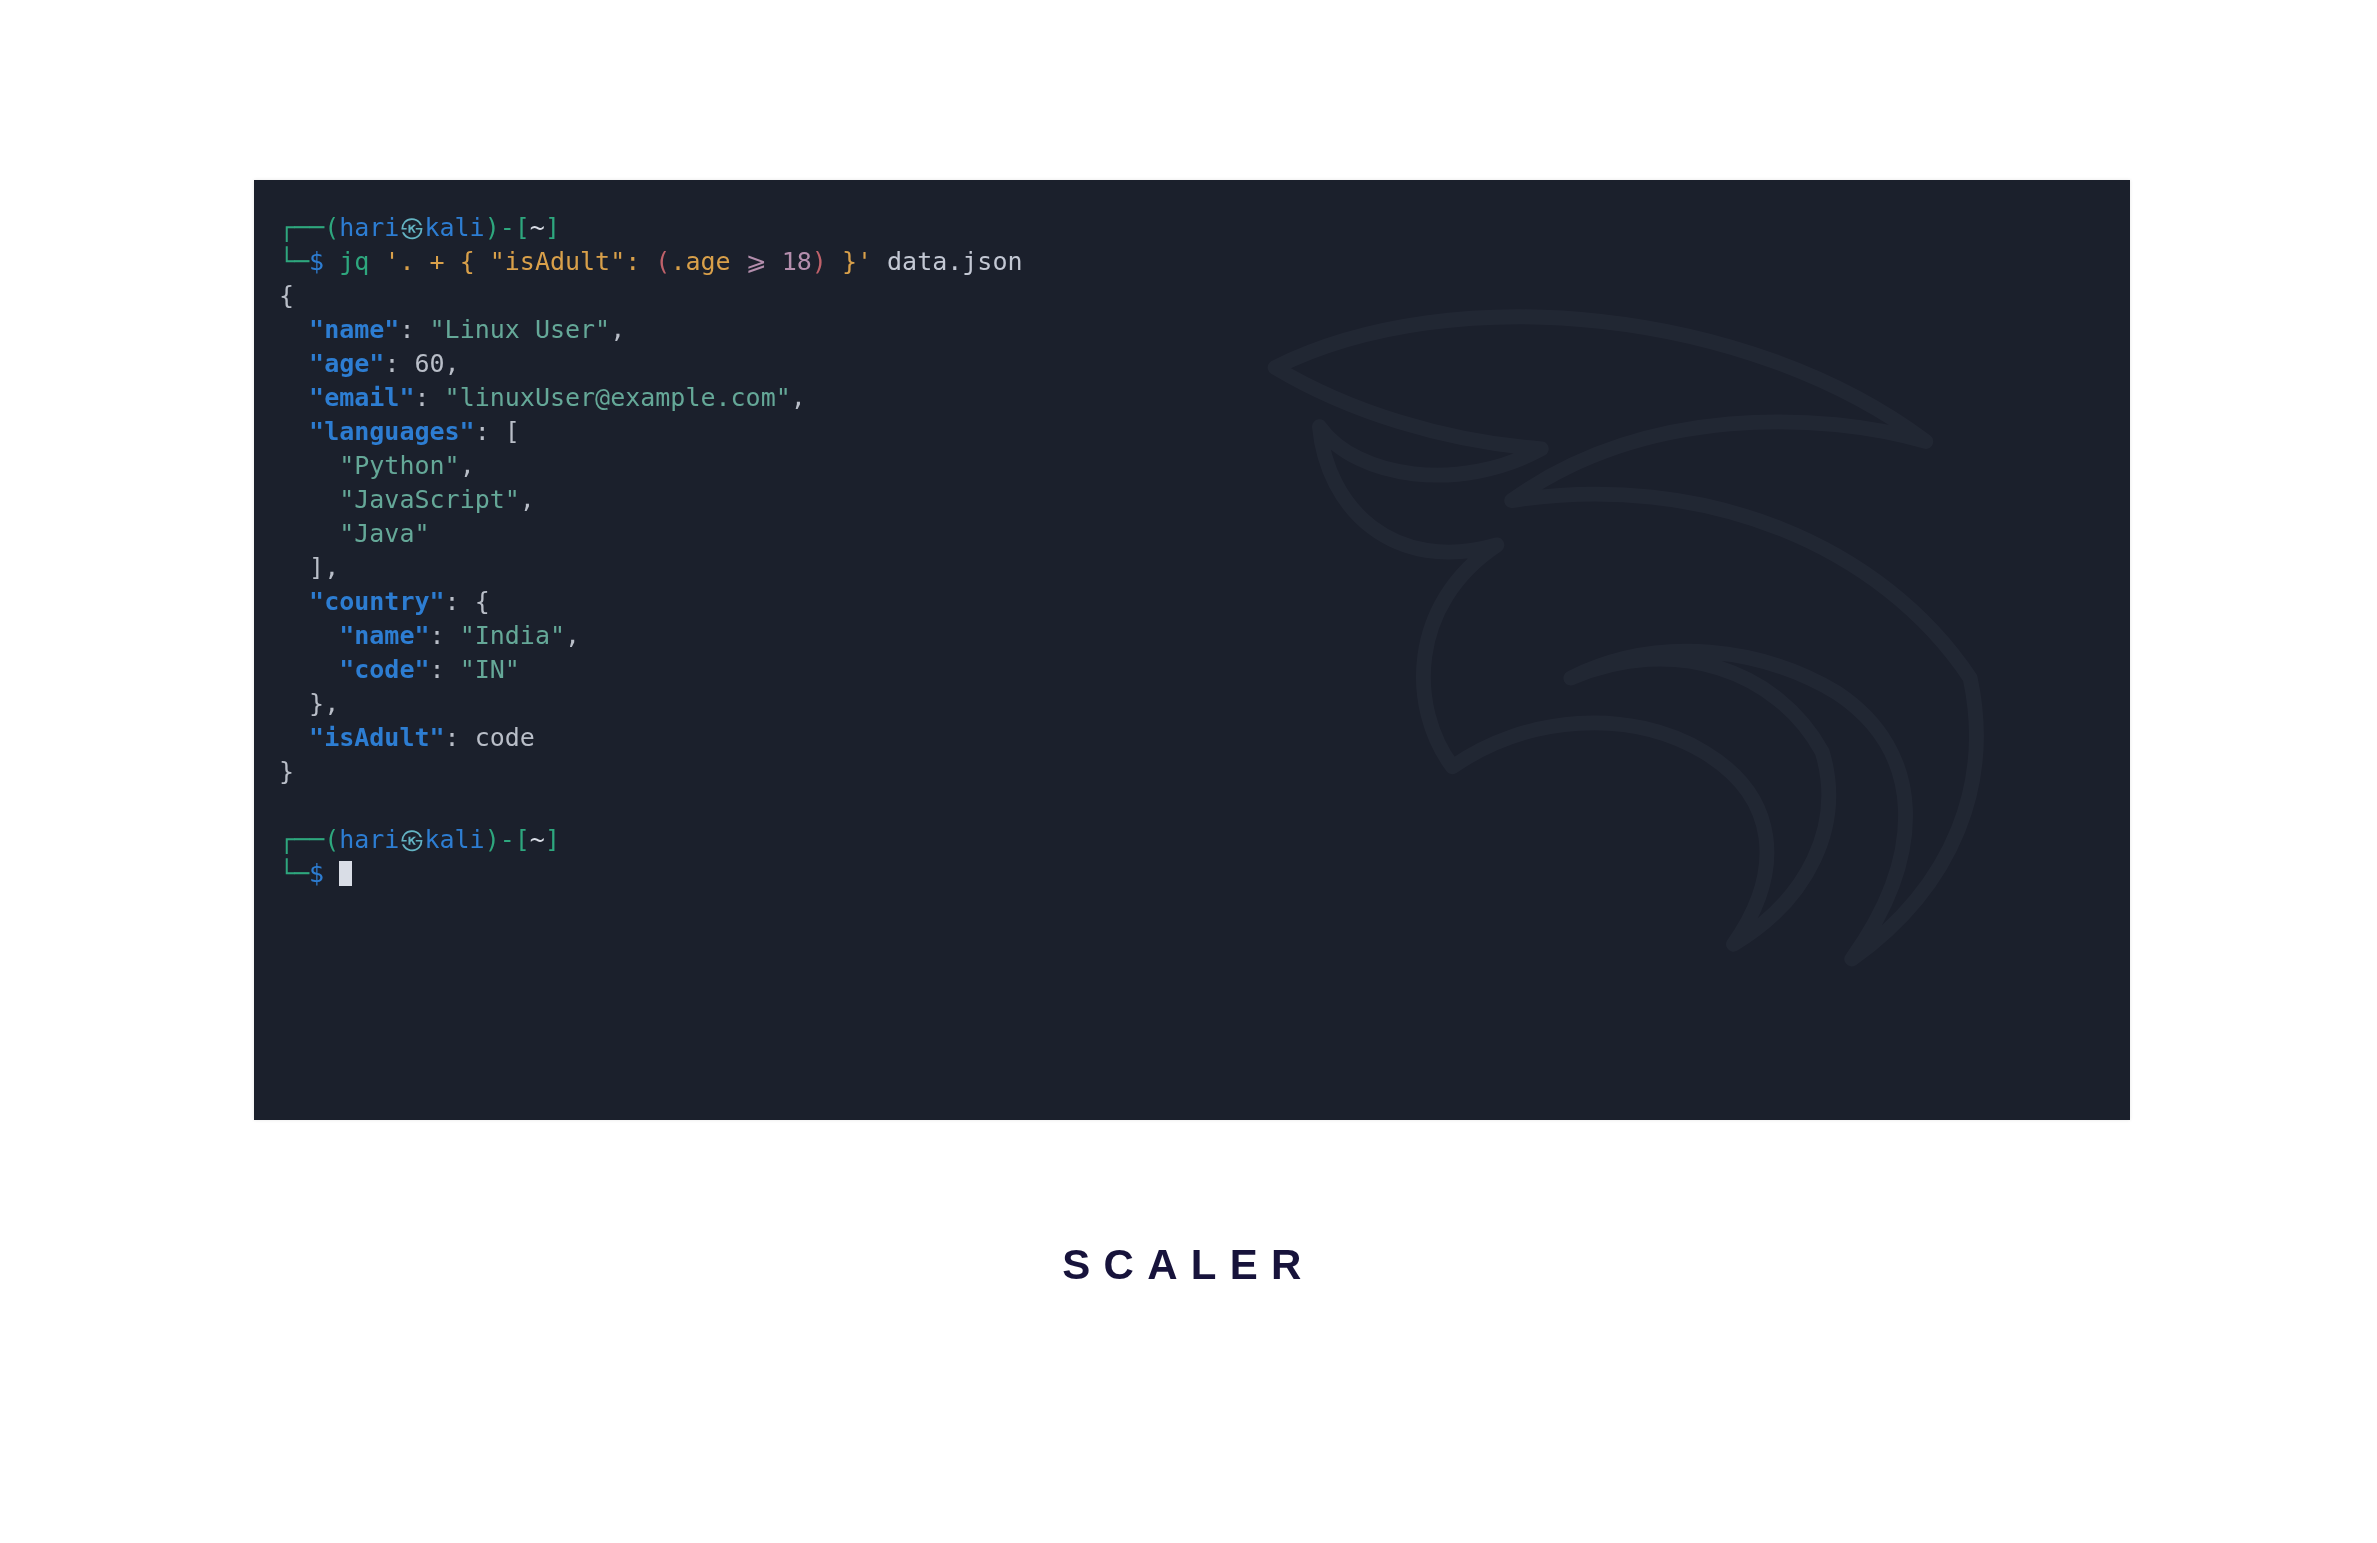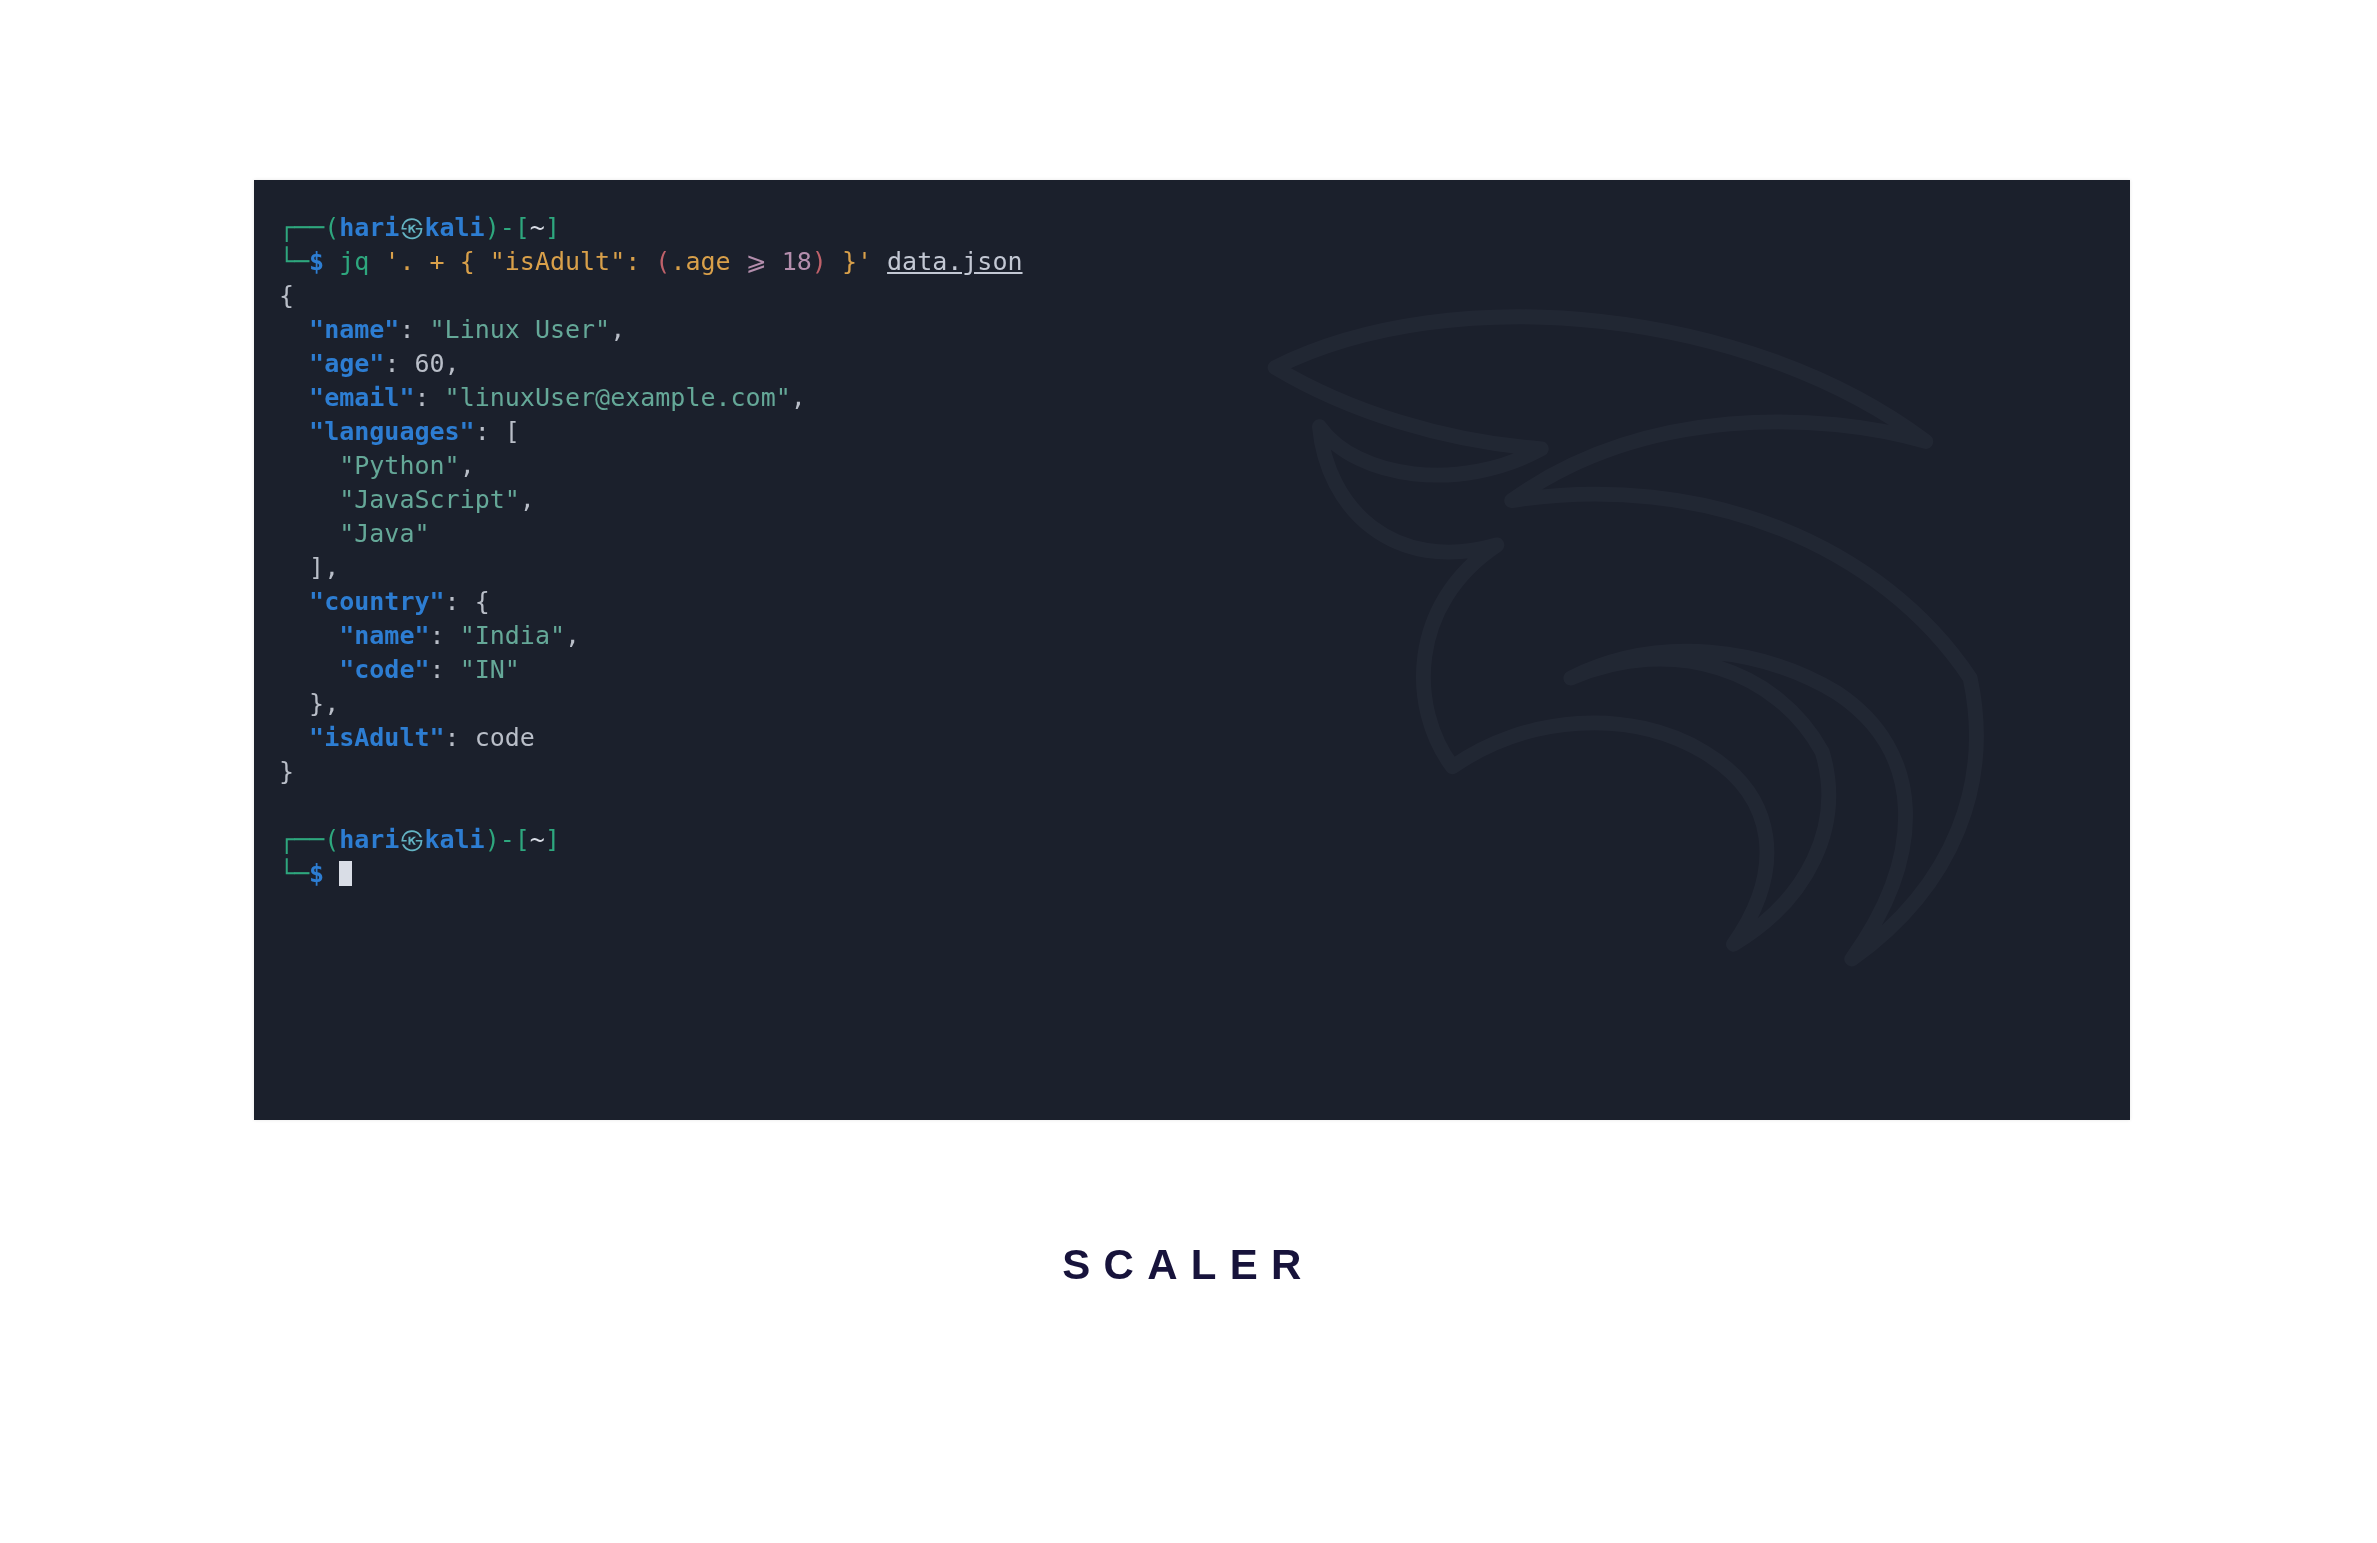--- a/index.html
+++ b/index.html
@@ -34,28 +34,28 @@
     right: 28px;
     top: 84px;
     width: 944px;
     height: 769px;
     opacity: 0.05;
     z-index: 1;
     pointer-events: none;
   }
   
   .tk-green    { color: #2ea77e; }
-  .tk-blue     { color: #2d7dd2; font-weight: bold; }
+  .tk-blue     { color: #2d7dd2; font-weight: normal; }
   .tk-cyan     { color: #64b4c3; }
   .tk-purple   { color: #b48ead; }
   .tk-red      { color: #bf616a; }
   .tk-yellow   { color: #d9a04a; }
   .tk-key      { color: #2d7dd2; font-weight: bold; }
   .tk-string   { color: #65a898; }
-  .tk-file     { color: #c3c8d4; text-decoration: underline; }
+  .tk-file     { color: #c3c8d4; }
   .tk-gray     { color: #b9bec8; }
   .tk-white    { color: #d9dde6; }
   .cursor {
     display: inline-block;
     width: 12.6px;
     height: 25px;
     vertical-align: -3.5px;
     background: #d9dde6;
   }
 

